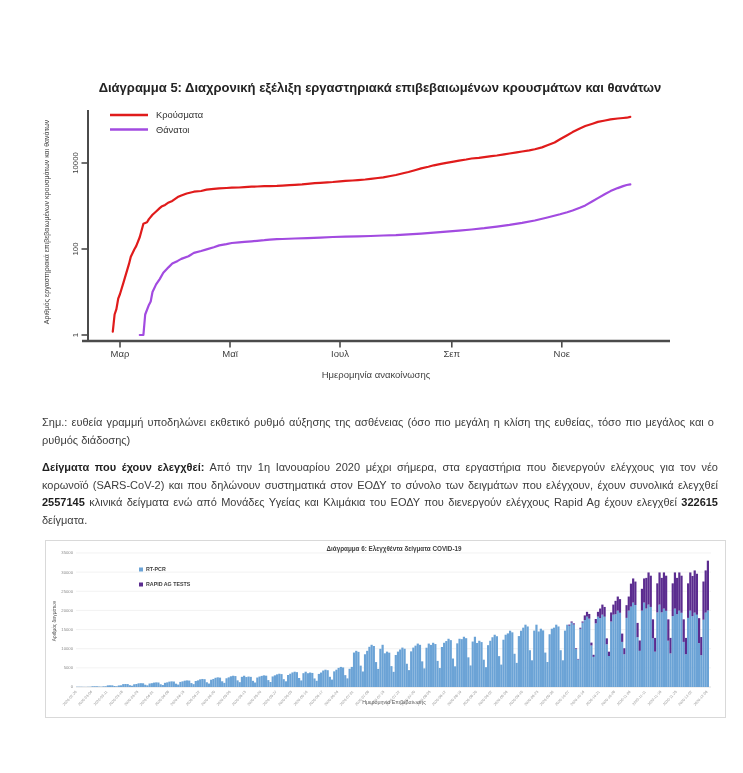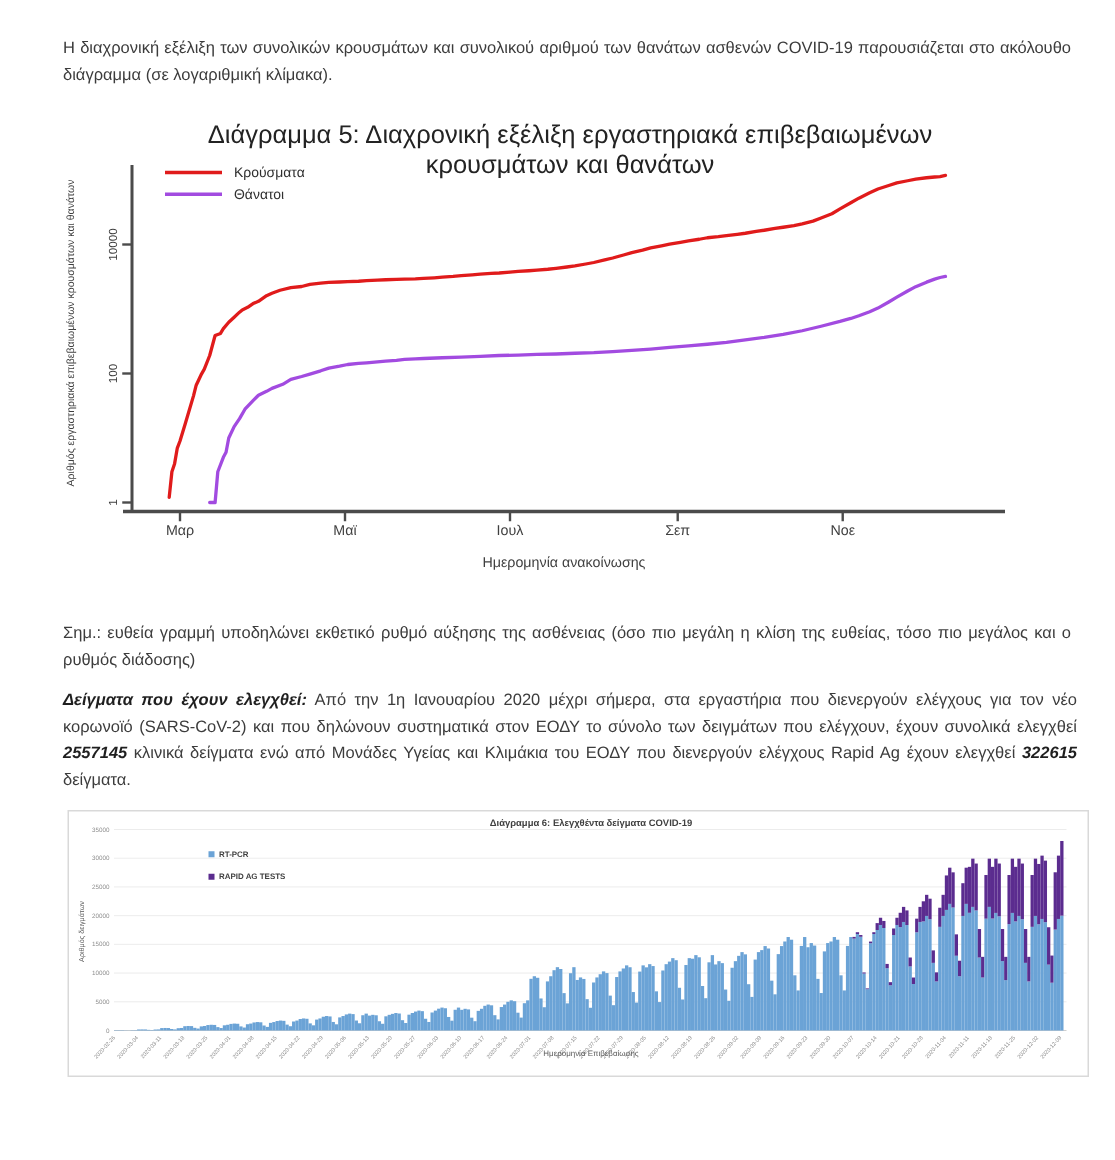--- a/index.html
+++ b/index.html
@@ -2,34 +2,33 @@
 <html><head>
 <meta charset="utf-8">
 <style>
   html,body{margin:0;padding:0;background:#ffffff;}
   .page{position:relative;width:743px;height:773px;background:#ffffff;
         font-family:"Liberation Sans",sans-serif;color:#3c3c3c;overflow:hidden;}
   .body-text{position:absolute;font-size:11px;line-height:17.5px;text-align:justify;margin:0;color:#3c3c3c;}
   .p1{left:42px;top:24px;width:672px;}
   .note{left:42px;top:414px;width:672px;}
   .p2{left:42px;top:459px;width:676px;}
-  .p2 b{color:#1f1f1f;font-style:italic;}
+  .p2 b{color:#1f1f1f;}
   .c5-title{position:absolute;left:90px;top:80px;width:580px;text-align:center;
-            font-size:17px;font-weight:normal;color:#232323;}
+            font-size:13px;font-weight:bold;color:#232323;}
   .c5-svg{position:absolute;left:36px;top:92px;width:660px;height:300px;}
   .c6-box{position:absolute;left:45px;top:540px;width:679px;height:176px;
           border:1px solid #d9d9d9;background:#ffffff;}
   svg text{font-family:"Liberation Sans",sans-serif;}
 </style>
 </head>
 <body>
 
 <div class="page">
 
-  <p class="body-text p1">Η διαχρονική εξέλιξη των συνολικών κρουσμάτων και συνολικού αριθμού των θανάτων ασθενών COVID-19 παρουσιάζεται στο ακόλουθο διάγραμμα (σε λογαριθμική κλίμακα).</p>
 
   <div class="c5-title">Διάγραμμα 5: Διαχρονική εξέλιξη εργαστηριακά επιβεβαιωμένων κρουσμάτων και θανάτων</div>
 
   <svg id="chart5-svg" class="c5-svg" viewBox="0 0 660 300">
       <line x1="52" y1="18" x2="52" y2="249" stroke="#4b4b4b" stroke-width="2"></line>
       <line x1="46" y1="249" x2="634" y2="249" stroke="#4b4b4b" stroke-width="2.4"></line>
       <line x1="45.5" y1="243" x2="52" y2="243" stroke="#4b4b4b" stroke-width="1.6"></line>
       <text x="42" y="243" font-size="7.8" fill="#3f3f3f" text-anchor="middle" transform="rotate(-90 42 243)">1</text>
       <line x1="45.5" y1="157" x2="52" y2="157" stroke="#4b4b4b" stroke-width="1.6"></line>
       <text x="42" y="157" font-size="7.8" fill="#3f3f3f" text-anchor="middle" transform="rotate(-90 42 157)">100</text>

